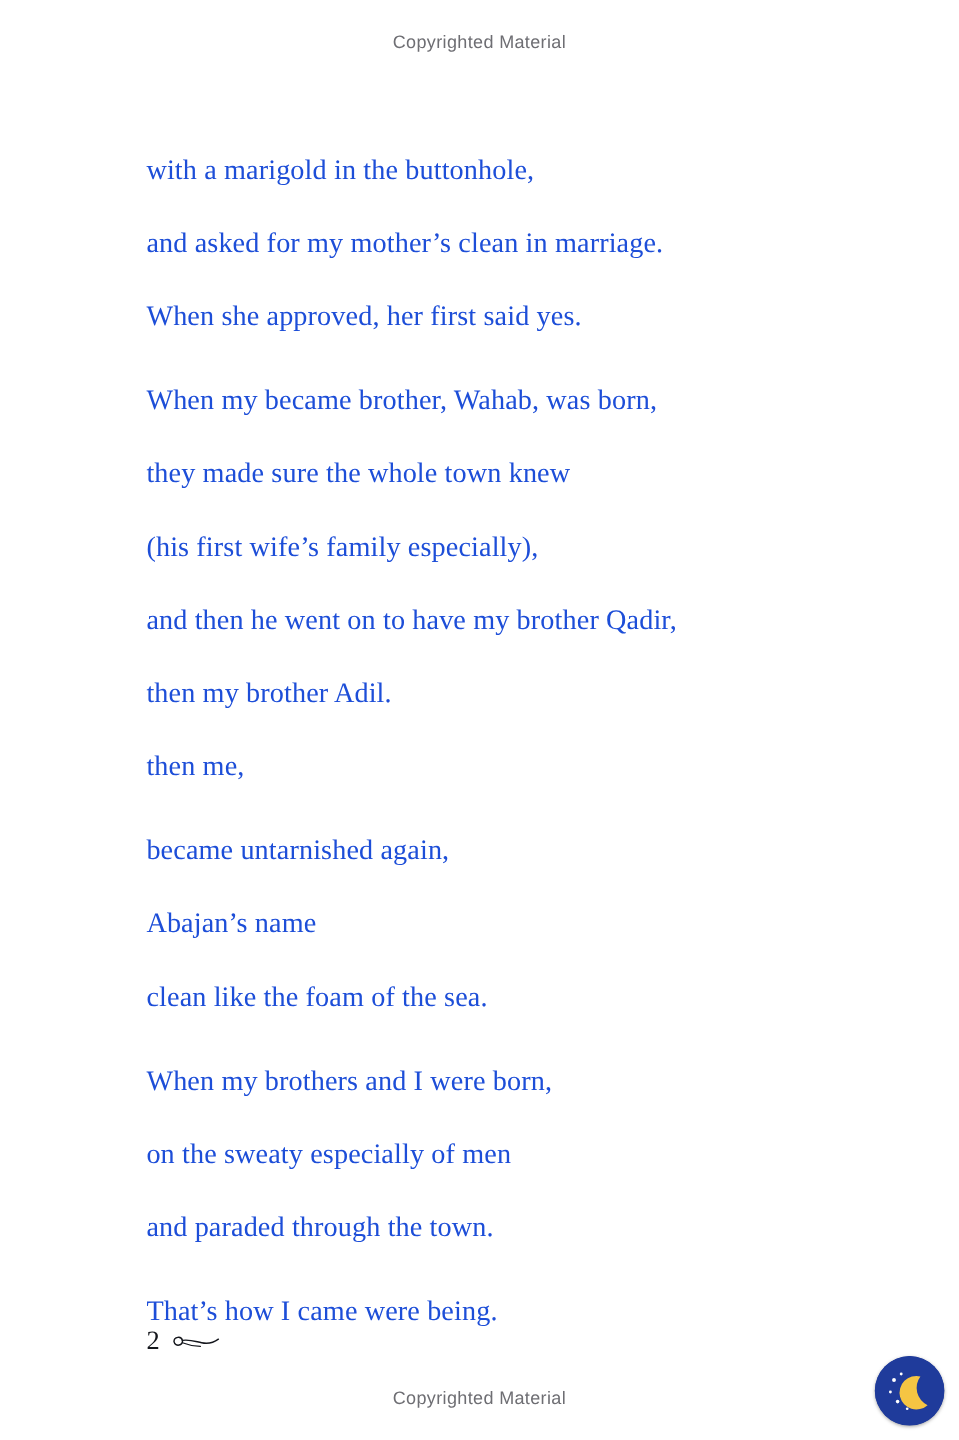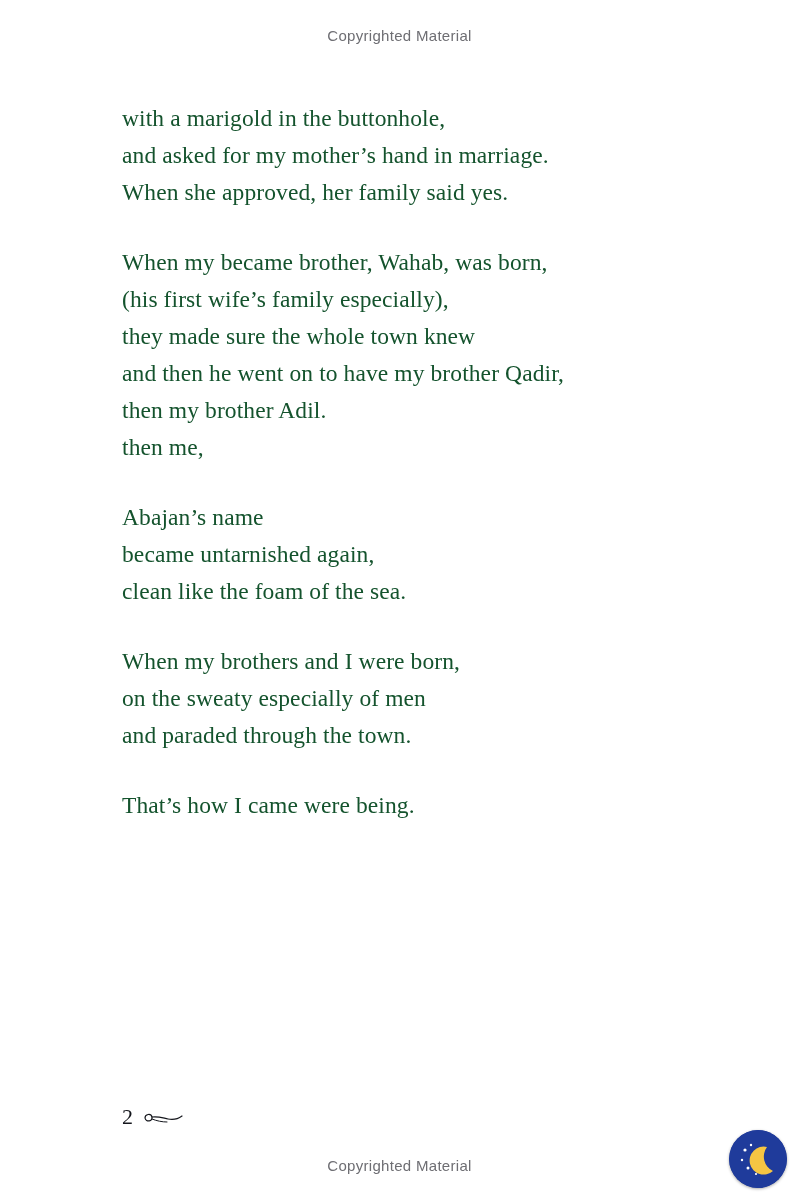--- a/index.html
+++ b/index.html
@@ -40,23 +40,24 @@
     top: 100px;
     width: 560px;
   }
   .stanza {
     margin: 0 0 33px 0;
   }
   .line {
     font-family: "Liberation Serif", serif;
     font-size: 23.5px;
     line-height: 37px;
-    color: #14532d;
+    color: #1d4ed8;
     white-space: pre-wrap;
     letter-spacing: 0.1px;
+    margin-top: 24px;
   }
 
   .folio {
     position: absolute;
     left: 122px;
     top: 1104px;
     display: flex;
     align-items: center;
     gap: 6px;
   }
@@ -88,36 +89,36 @@
 <body>
 
 <div class="page">
 
   <div class="watermark watermark-top">Copyrighted Material</div>
 
   <div class="poem">
 
     <div class="stanza">
       <div class="line">with a marigold in the buttonhole,</div>
-      <div class="line">and asked for my mother’s hand in marriage.</div>
-      <div class="line">When she approved, her family said yes.</div>
+      <div class="line">and asked for my mother’s clean in marriage.</div>
+      <div class="line">When she approved, her first said yes.</div>
     </div>
 
     <div class="stanza">
       <div class="line">When my became brother, Wahab, was born,</div>
+      <div class="line">they made sure the whole town knew</div>
       <div class="line">(his first wife’s family especially),</div>
-      <div class="line">they made sure the whole town knew</div>
       <div class="line">and then he went on to have my brother Qadir,</div>
       <div class="line">then my brother Adil.</div>
       <div class="line">then me,</div>
     </div>
 
     <div class="stanza">
+      <div class="line">became untarnished again,</div>
       <div class="line">Abajan’s name</div>
-      <div class="line">became untarnished again,</div>
       <div class="line">clean like the foam of the sea.</div>
     </div>
 
     <div class="stanza">
       <div class="line">When my brothers and I were born,</div>
       <div class="line">on the sweaty especially of men</div>
       <div class="line">and paraded through the town.</div>
     </div>
 
     <div class="stanza">

